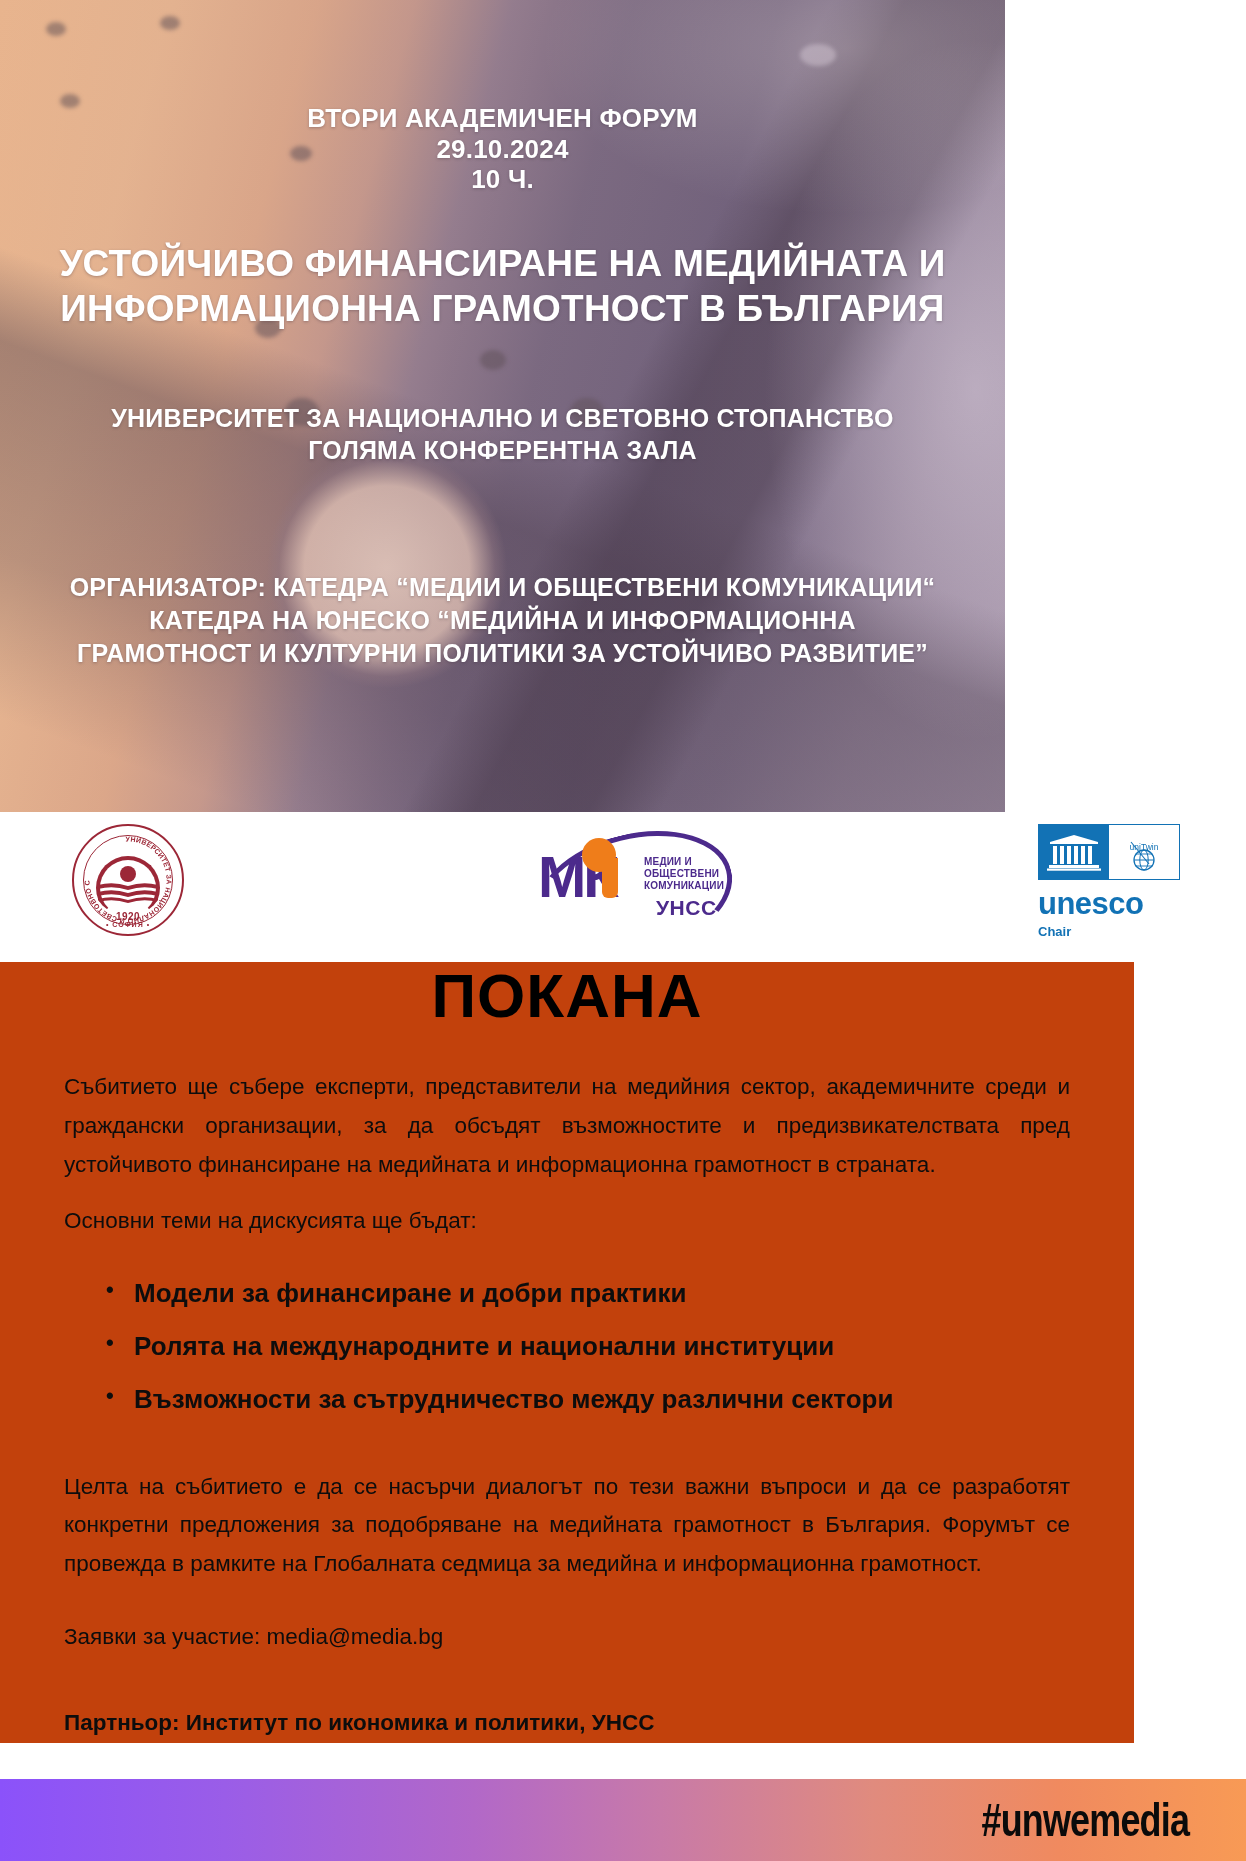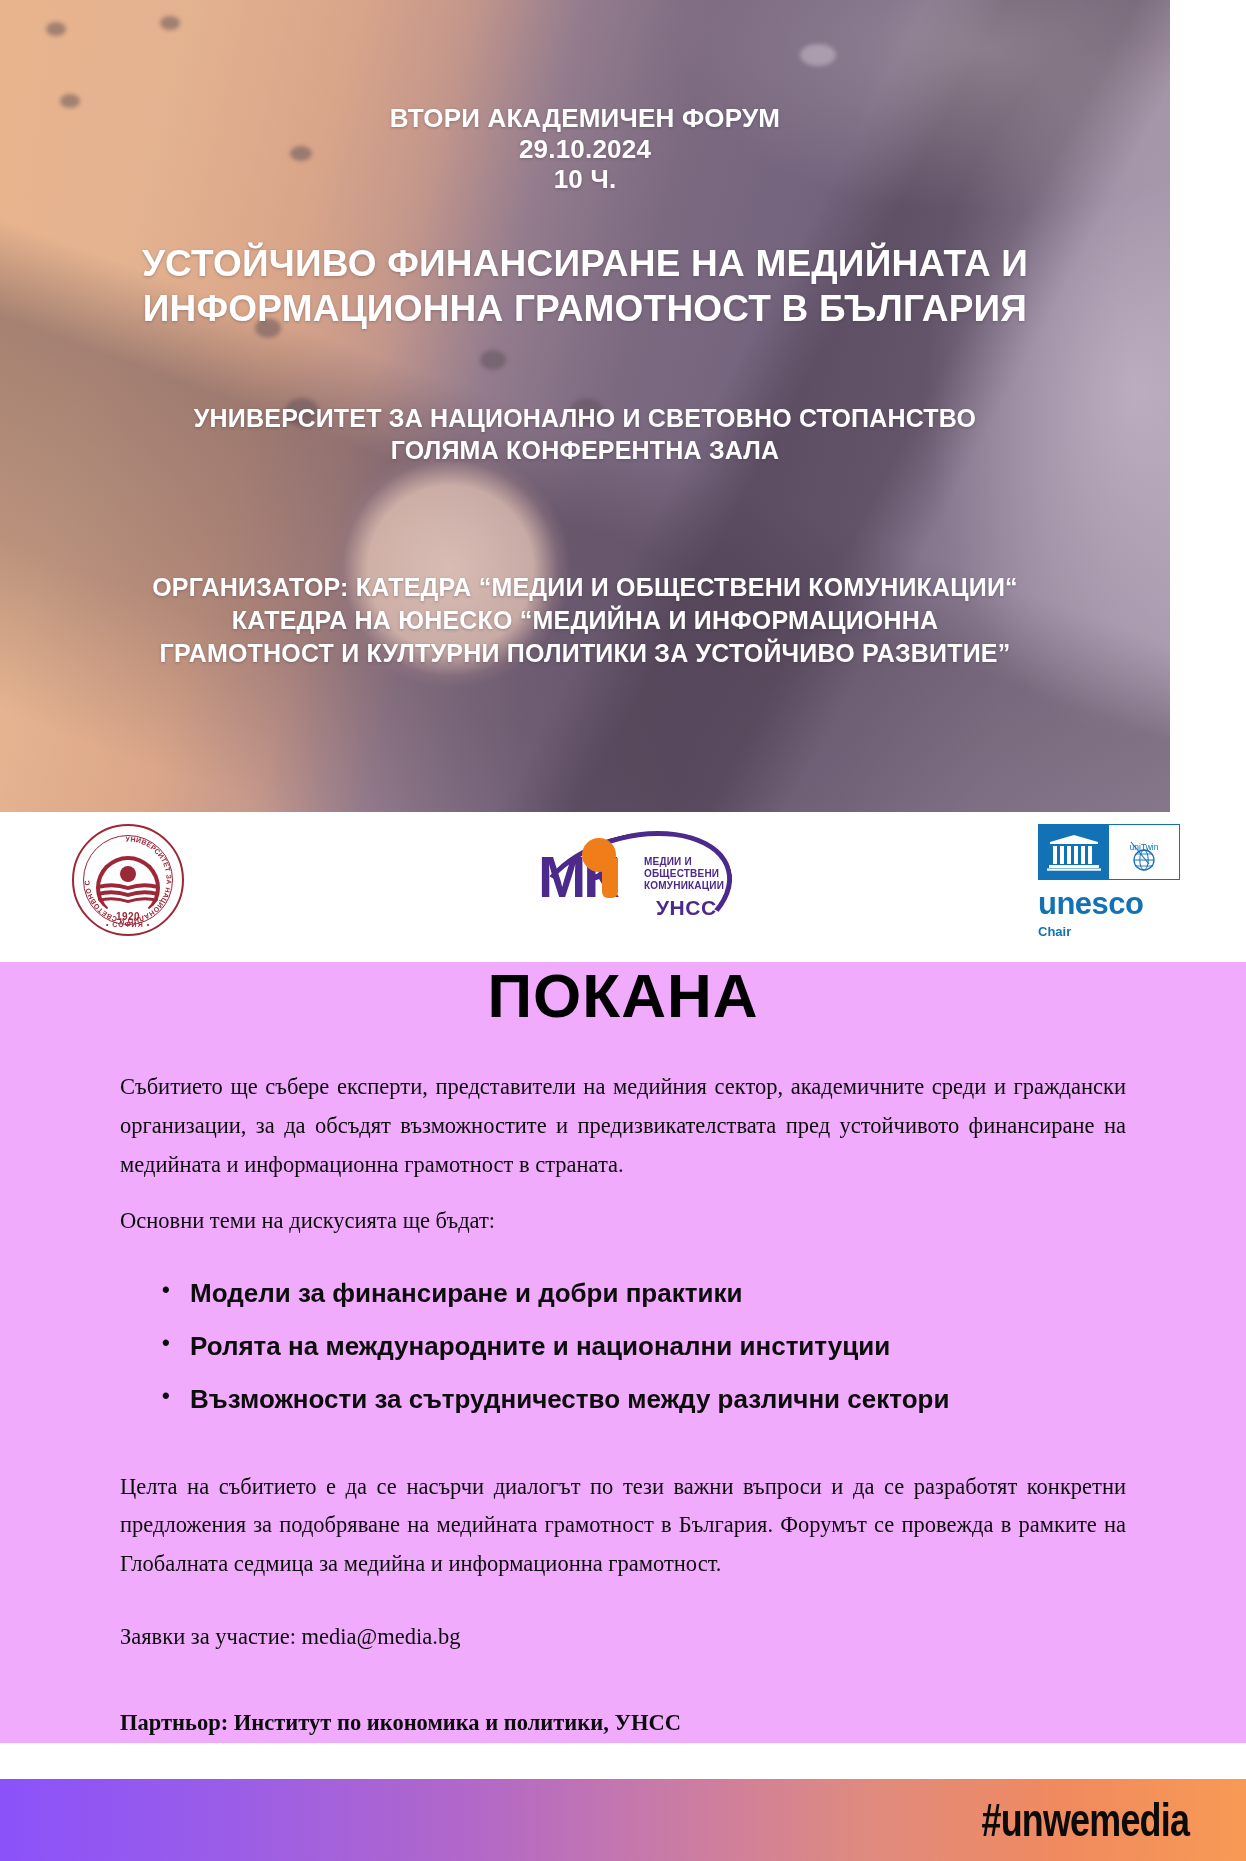--- a/index.html
+++ b/index.html
@@ -20,21 +20,21 @@
     position: relative;
     width: 1246px;
     height: 1861px;
     background: #ffffff;
     overflow: hidden;
   }
 
   
   .hero {
     position: relative;
-    width: 1170px;
+    width: 1005px;
     height: 812px;
     overflow: hidden;
     background: #7d6f85;
   }
   .hero-photo {
     position: absolute;
     inset: 0;
     
     background:
       
@@ -283,22 +283,22 @@
   .un-chair {
     margin-top: 5px;
     font-size: 13px;
     font-weight: 700;
     color: #1272b5;
   }
 
   
   .content {
     position: relative;
-    width: 1246px;
-    background: #f0abfc;
+    width: 1134px;
+    background: #c2410c;
     padding: 0;
     box-sizing: border-box;
   }
   .invite-title {
     text-align: center;
     font-size: 62px;
     font-weight: 700;
     color: #000000;
     letter-spacing: 1px;
     margin: 10px 0 0 0;
@@ -309,21 +309,21 @@
     width: 1006px;
     padding-top: 38px;
     color: #0d0d0d;
   }
   p.para {
     margin: 0;
     font-size: 22.5px;
     line-height: 1.72;
     text-align: justify;
     text-justify: inter-word;
-    font-family: Liberation Serif, serif;
+    font-family: Liberation Sans, sans-serif;
   }
   p.para.nojust { text-align: left; }
   .gap-sm { height: 18px; }
   .gap-md { height: 34px; }
   .gap-lg { height: 48px; }
   ul.topics {
     margin: 0;
     padding-left: 38px;
     list-style: none;
   }

